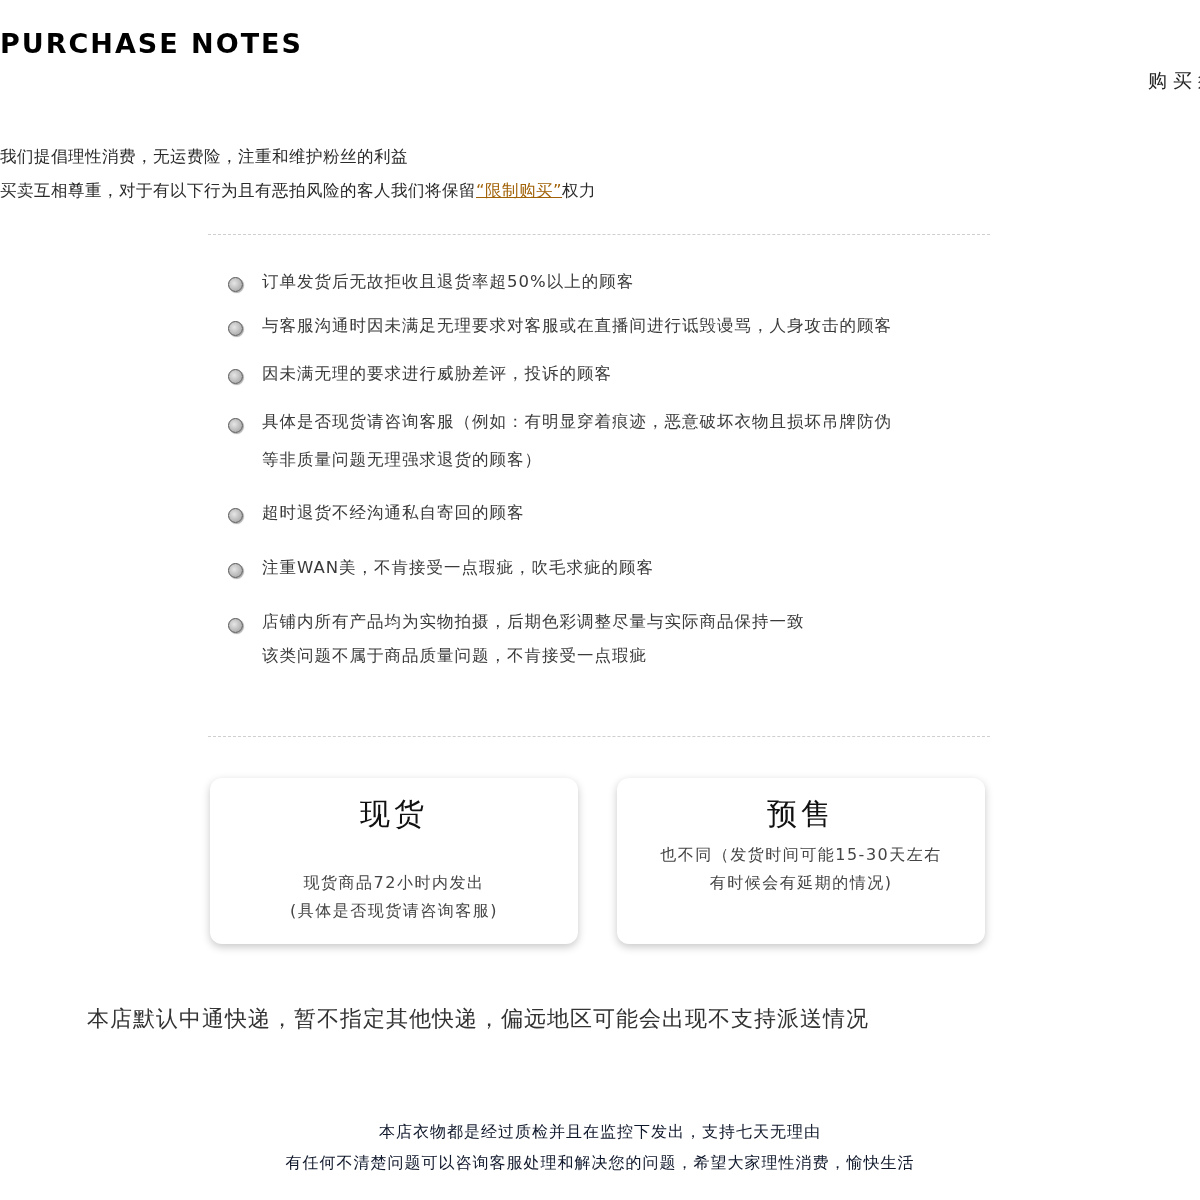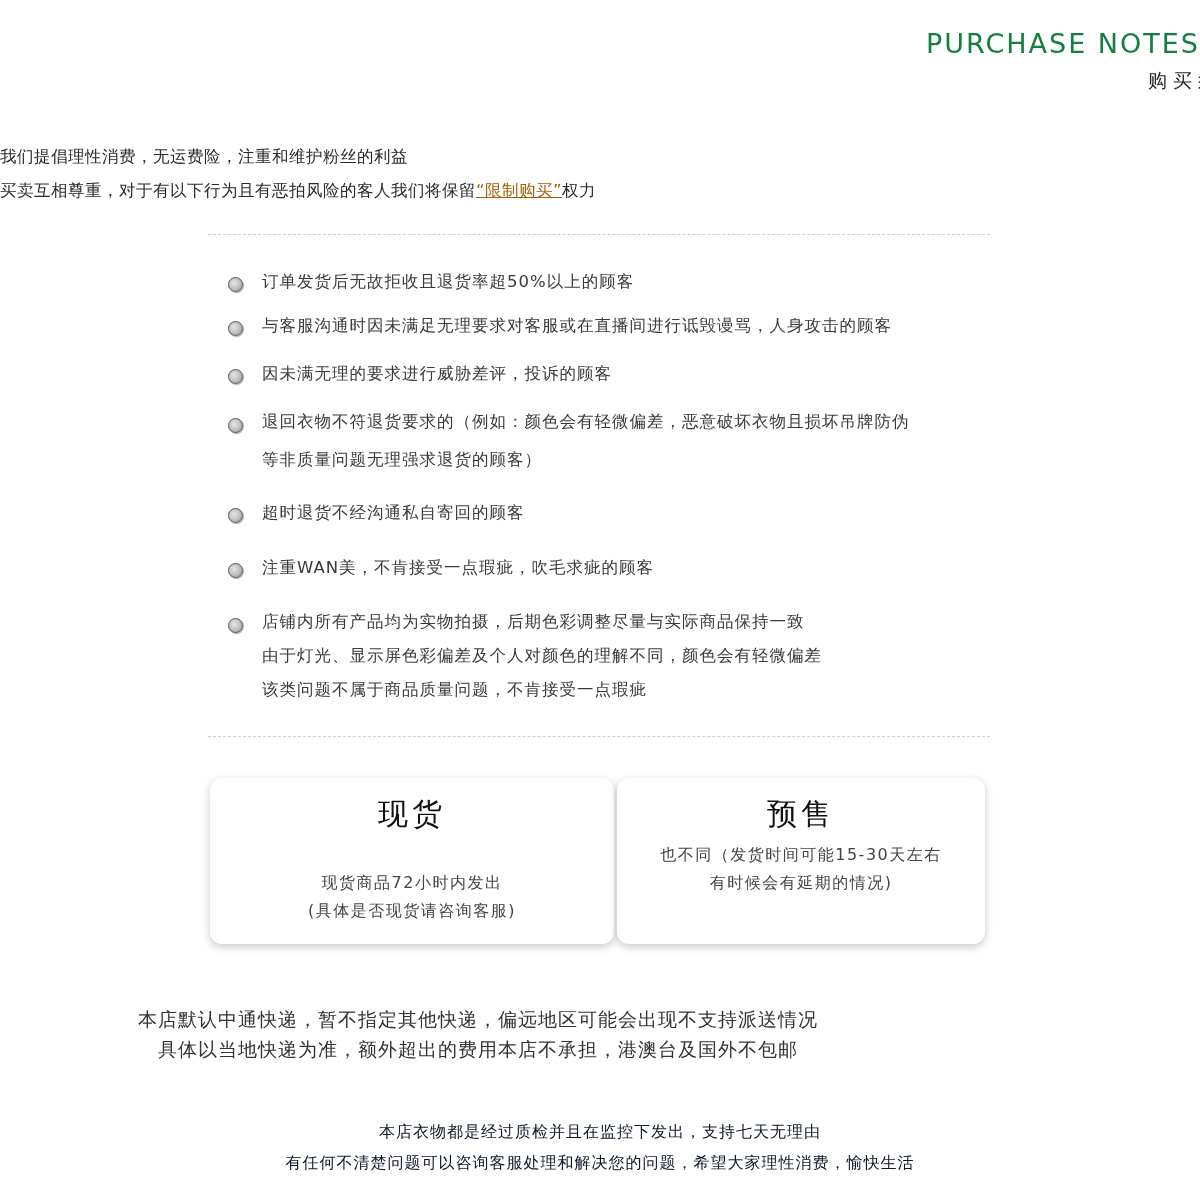--- a/index.html
+++ b/index.html
@@ -1,39 +1,39 @@
 <!DOCTYPE html>
 <html><head>
 <meta charset="utf-8">
 <style>
   html, body { margin:0; padding:0; background:#ffffff; }
   body { width:1200px; height:1200px; position:relative; overflow:hidden;
          font-family:"DejaVu Sans", "Liberation Sans", sans-serif; color:#333; }
-  .title-en { position:absolute; top:28px; left:0; width:1200px; text-align:right;
-              font-family:"DejaVu Sans", sans-serif; font-weight:normal; font-size:27px;
-              letter-spacing:2px; color:#15803d; }
+  .title-en { position:absolute; top:28px; left:0; width:1200px; text-align:left;
+              font-family:"DejaVu Sans", sans-serif; font-weight:bold; font-size:27px;
+              letter-spacing:2px; color:#000000; }
   .title-cn { position:absolute; top:68px; left:0; width:1200px; text-align:right;
               font-size:19px; letter-spacing:6px; color:#222;margin-left:48px; }
   .intro { position:absolute; top:140px; left:0; width:1200px; 
            font-size:16.5px; line-height:34px; color:#2a2a2a; letter-spacing:0.5px; }
   .intro .red { color:#a16207;text-decoration:underline; }
   .divider { position:absolute; left:208px; width:782px; height:0;
              border-top:1.5px dashed #cfcfcf; }
   .rule { position:absolute; left:228px; font-size:16.5px; color:#3a3a3a; letter-spacing:1px; }
   .rule .bullet { position:absolute; left:0; top:6px; width:13px; height:13px; border-radius:50%;
                   border:1.5px solid #555; background:radial-gradient(circle at 40% 40%, #e6e6e6, #9a9a9a);
                   box-shadow:1px 1px 1px #aaa; }
   .rule .lines { position:absolute; left:34px; white-space:nowrap; }
   .rule .lines div { height:0; }
   .card { position:absolute; top:778px; height:166px; background:#fff; border-radius:12px;
           box-shadow:0 3px 8px rgba(0,0,0,0.22); text-align:center; }
   .card .ct { font-size:30px; color:#111; letter-spacing:4px; margin-top:16px; }
   .card .cb { font-size:16px; color:#444; letter-spacing:1.5px; line-height:28px; margin-top:10px; }
   .ship { position:absolute; top:1004px; left:0; width:956px; text-align:center;
-          font-size:19px; line-height:30px; color:#333; letter-spacing:1px; }
+          font-size:22px; line-height:30px; color:#333; letter-spacing:1px; }
   .closing { position:absolute; top:1116px; left:0; width:1200px; text-align:center;
              font-size:16px; line-height:31px; color:#0f172a; letter-spacing:1px; }
 </style>
 </head>
 <body>
 
 <div class="title-en">PURCHASE NOTES</div>
 <div class="title-cn">购买须知</div>
 
 <div class="intro">
@@ -57,63 +57,61 @@
 </div>
 <div class="rule" style="top:363px;">
   <span class="bullet"></span>
   <div class="lines">
       <div>因未满无理的要求进行威胁差评，投诉的顾客</div>
     </div>
 </div>
 <div class="rule" style="top:412px;">
   <span class="bullet"></span>
   <div class="lines" style="line-height:38px; top:-9px;">
-    <div style="height:38px;">退回衣物不符退货要求的（例如：颜色会有轻微偏差，恶意破坏衣物且损坏吊牌防伪</div>
+    <div style="height:38px;">具体是否现货请咨询客服（例如：有明显穿着痕迹，恶意破坏衣物且损坏吊牌防伪</div>
     <div style="height:38px;">等非质量问题无理强求退货的顾客）</div>
   </div>
 </div>
 <div class="rule" style="top:502px;">
   <span class="bullet"></span>
   <div class="lines">
       <div>超时退货不经沟通私自寄回的顾客</div>
     </div>
 </div>
 <div class="rule" style="top:557px;">
   <span class="bullet"></span>
   <div class="lines">
       <div>注重WAN美，不肯接受一点瑕疵，吹毛求疵的顾客</div>
     </div>
 </div>
 <div class="rule" style="top:612px;">
   <span class="bullet"></span>
   <div class="lines" style="line-height:34px; top:-7px;">
     <div style="height:34px;">店铺内所有产品均为实物拍摄，后期色彩调整尽量与实际商品保持一致</div>
-    <div style="height:34px;">由于灯光、显示屏色彩偏差及个人对颜色的理解不同，颜色会有轻微偏差</div>
     <div style="height:34px;">该类问题不属于商品质量问题，不肯接受一点瑕疵</div>
   </div>
 </div>
 
 <div class="divider" style="top:736px;"></div>
 
-<div class="card" style="left:210px; width:404px;">
+<div class="card" style="left:210px; width:368px;">
   <div class="ct">现货</div>
   <div class="cb" style="margin-top:34px;">
     <div>现货商品72小时内发出</div>
     <div>(具体是否现货请咨询客服)</div>
   </div>
 </div>
 <div class="card" style="left:617px; width:368px;">
   <div class="ct">预售</div>
   <div class="cb" style="margin-top:6px;">
     <div>也不同（发货时间可能15-30天左右</div>
     <div>有时候会有延期的情况)</div>
   </div>
 </div>
 
 <div class="ship">
   <div>本店默认中通快递，暂不指定其他快递，偏远地区可能会出现不支持派送情况</div>
-  <div>具体以当地快递为准，额外超出的费用本店不承担，港澳台及国外不包邮</div>
 </div>
 
 <div class="closing">
   <div>本店衣物都是经过质检并且在监控下发出，支持七天无理由</div>
   <div>有任何不清楚问题可以咨询客服处理和解决您的问题，希望大家理性消费，愉快生活</div>
 </div>
 
 </body></html>

